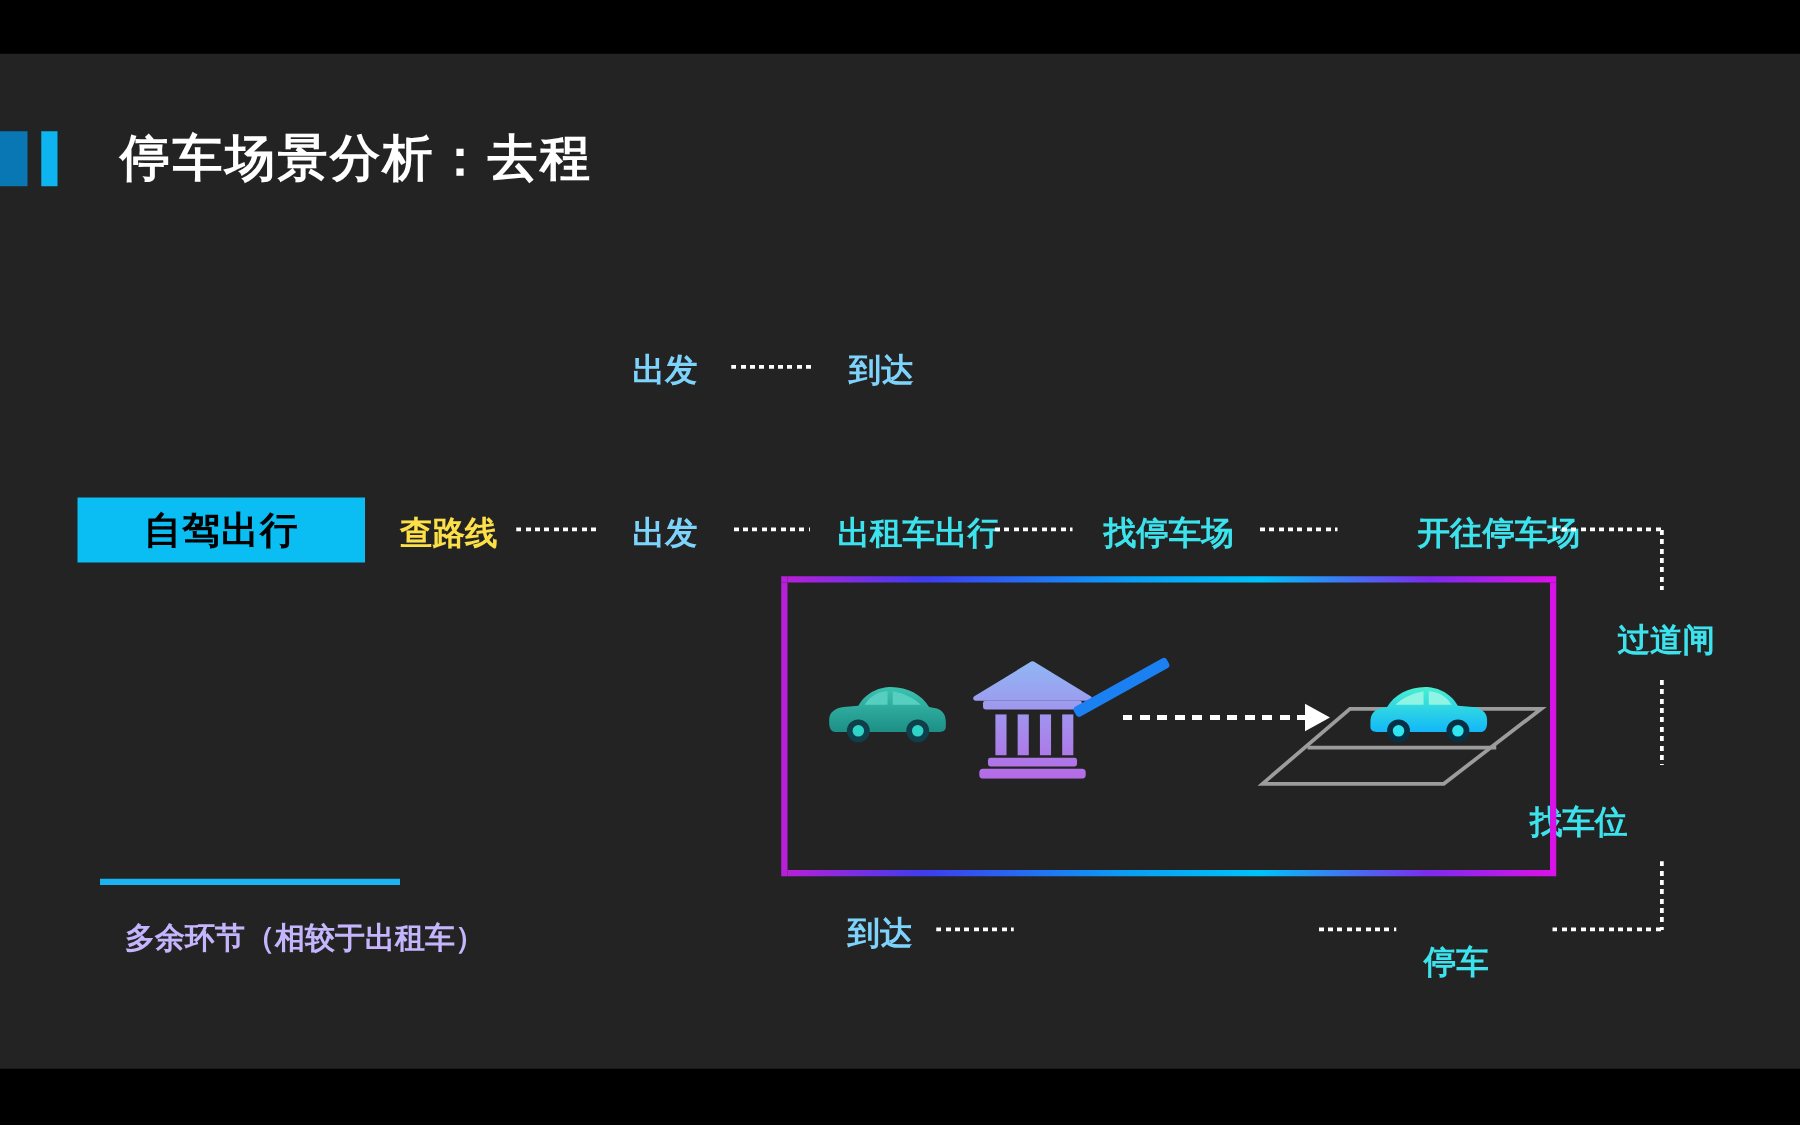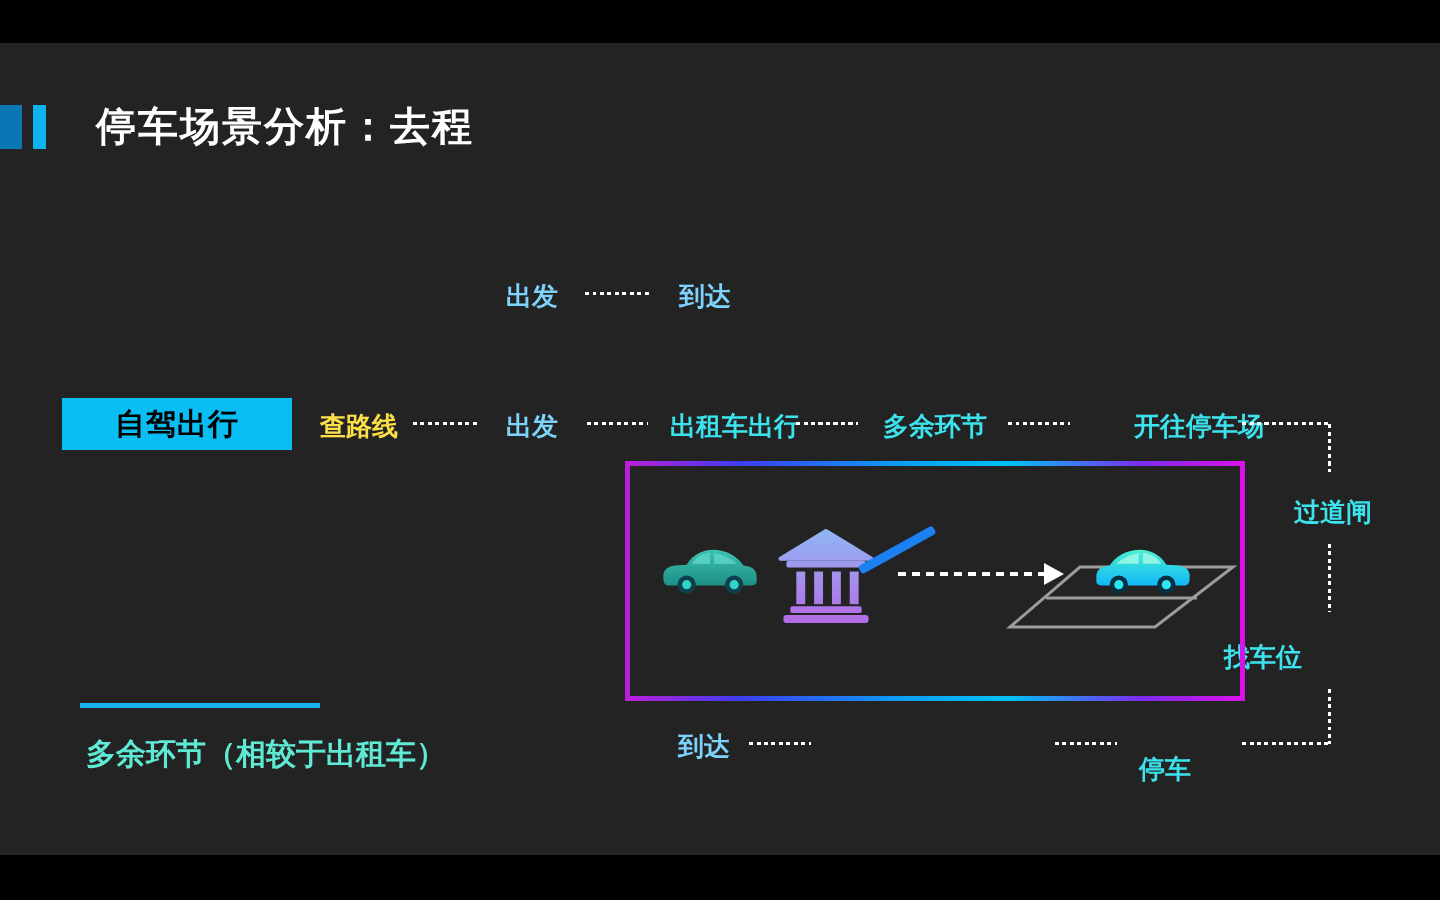--- a/index.html
+++ b/index.html
@@ -36,21 +36,21 @@
            transform:rotate(-29deg);transform-origin:left center;}
   .arrow-line{left:898px;top:529px;width:148px;height:4px;
               background:repeating-linear-gradient(90deg,#fff 0 8px,transparent 8px 14px);}
   .arrow-head{left:1044px;top:520px;width:0;height:0;border-left:20px solid #fff;
               border-top:11px solid transparent;border-bottom:11px solid transparent;}
 
   
   .stat-num{left:108px;top:540px;color:#1ab4f2;font-weight:700;font-size:112px;line-height:100px;}
   .stat-unit{color:#1ab4f2;font-weight:700;font-size:46px;}
   .stat-line{left:80px;top:660px;width:240px;height:5px;background:#1ab4f2;}
-  .stat-cap{left:86px;top:691px;color:#5eead4;font-weight:700;font-size:30px;white-space:nowrap;}
+  .stat-cap{left:100px;top:691px;color:#c4b5fd;font-weight:700;font-size:24px;white-space:nowrap;}
 </style>
 </head>
 <body>
 
 <div class="stage">
 
   <div class="slide">
 
     <div class="abs accent-bar1"></div>
     <div class="abs accent-bar2"></div>
@@ -60,21 +60,21 @@
     <div class="abs dash" style="left:585px;top:249px;width:65px;"></div>
     <div class="abs step w" style="left:679px;top:236px;">到达</div>
 
     <div class="abs pill drive">自驾出行</div>
     <div class="abs step g" style="left:320px;top:366px;">查路线</div>
     <div class="abs dash" style="left:413px;top:379px;width:64px;"></div>
     <div class="abs step w" style="left:506px;top:366px;">出发</div>
     <div class="abs dash" style="left:587px;top:379px;width:61px;"></div>
     <div class="abs step c" style="left:670px;top:366px;">出租车出行</div>
     <div class="abs dash" style="left:796px;top:379px;width:62px;"></div>
-    <div class="abs step c" style="left:883px;top:366px;">多余环节</div>
+    <div class="abs step c" style="left:883px;top:366px;">找停车场</div>
     <div class="abs dash" style="left:1008px;top:379px;width:62px;"></div>
     <div class="abs step c" style="left:1134px;top:366px;text-align:right;">开往停车场</div>
     <div class="abs dash" style="left:1242px;top:379px;width:88px;"></div>
 
     <div class="abs dashv" style="left:1328px;top:381px;height:48px;"></div>
     <div class="abs step c" style="left:1294px;top:452px;">过道闸</div>
     <div class="abs dashv" style="left:1328px;top:501px;height:68px;"></div>
     <div class="abs step c" style="left:1224px;top:597px;">找车位</div>
     <div class="abs dashv" style="left:1328px;top:646px;height:55px;"></div>
 

